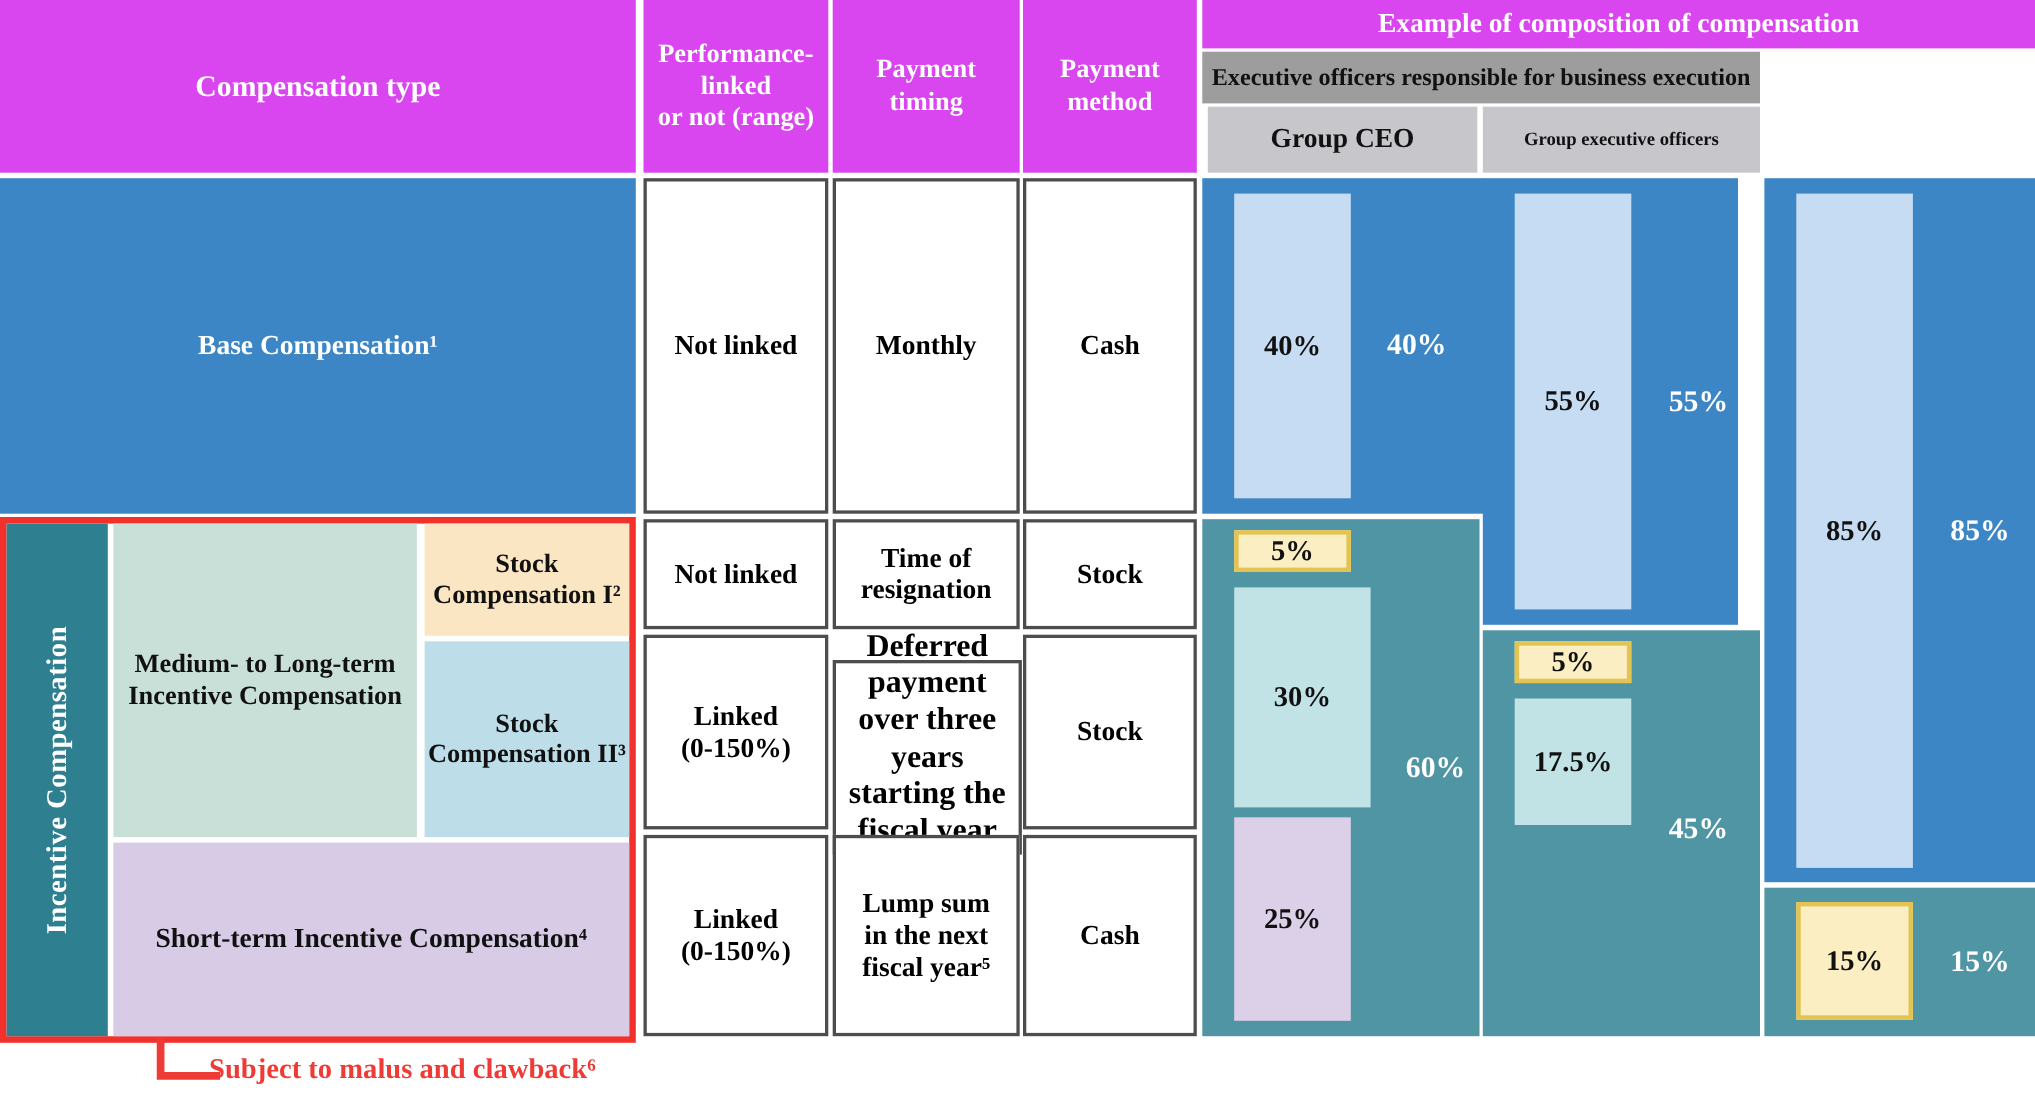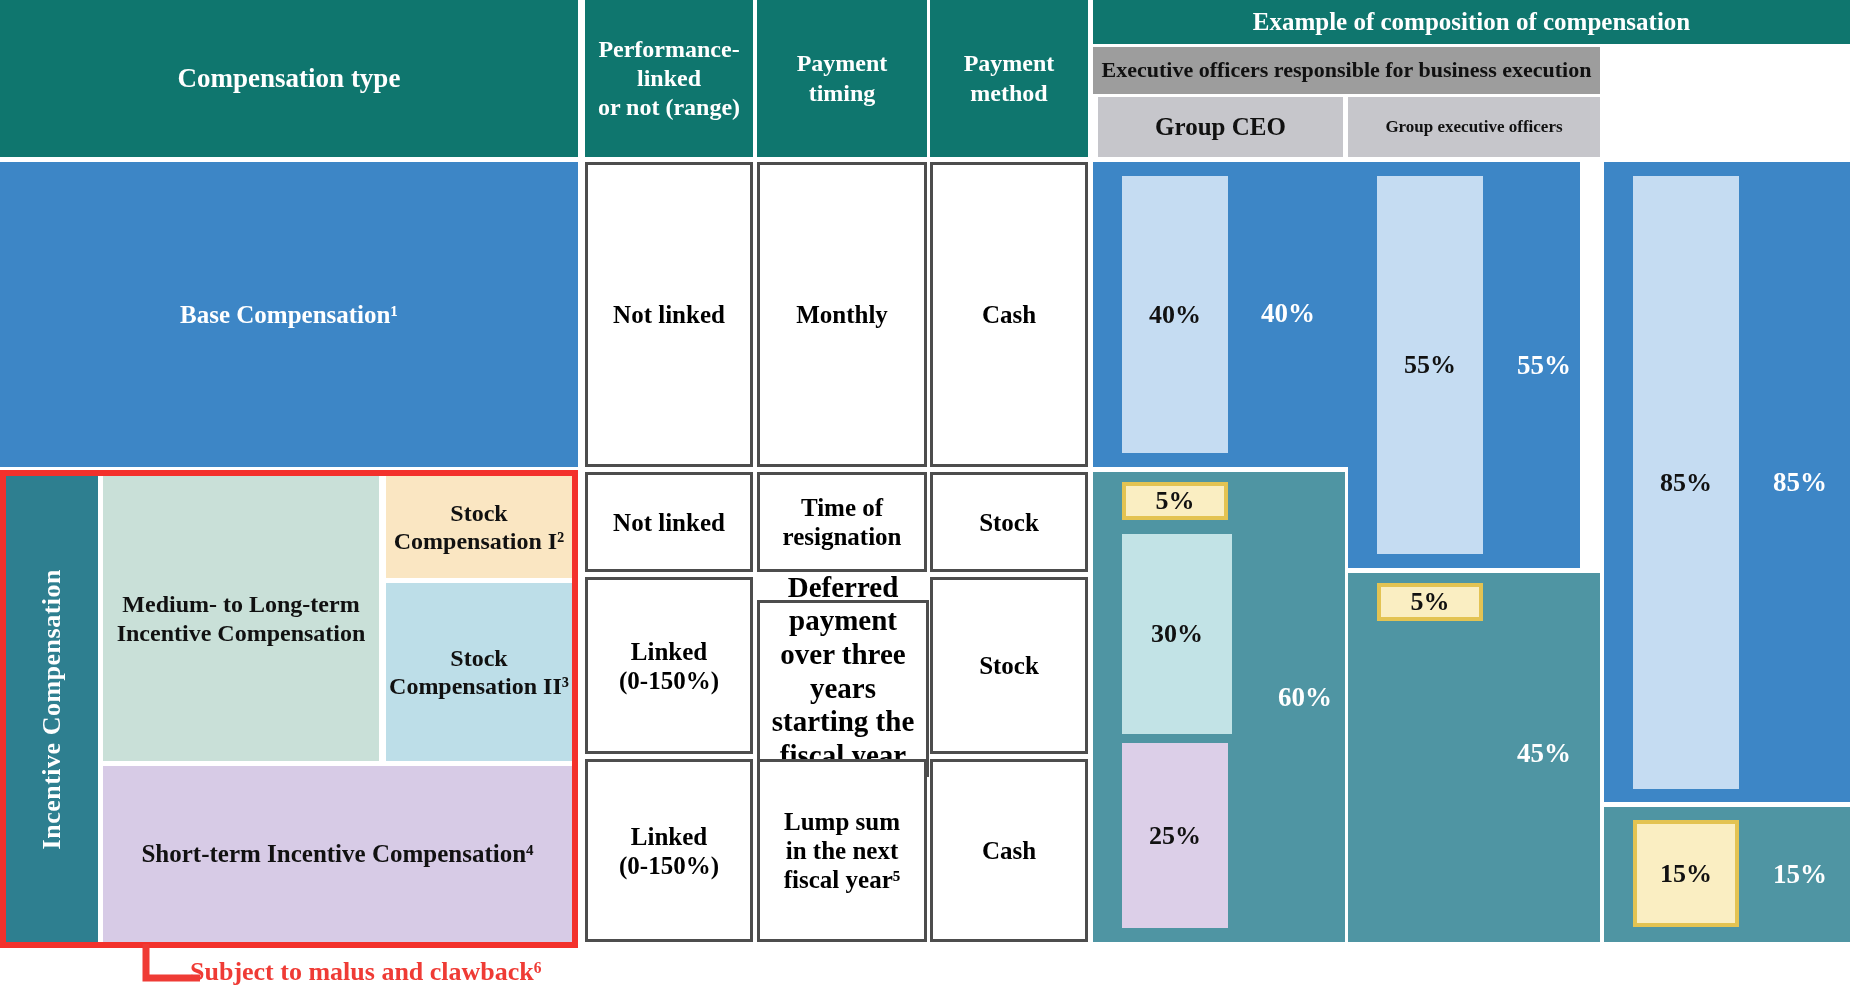--- a/index.html
+++ b/index.html
@@ -7,21 +7,21 @@
     width: 1850px; height: 996px;
     background: #ffffff;
     font-family: "Liberation Serif", "DejaVu Serif", serif;
     overflow: hidden;
   }
   #root { position: relative; width: 1850px; height: 996px; }
 
   .abs { position: absolute; }
 
   .hdr-dark {
-    background: #0f766e; color: #ffffff;
+    background: #d946ef; color: #ffffff;
     display: flex; align-items: center; justify-content: center;
     text-align: right; font-weight: bold; line-height: 1.22;
   }
   .hdr-mid {
     background: #9d9d9d; color: #111111;
     display: flex; align-items: center; justify-content: center;
     text-align: center; font-weight: bold; line-height: 1.2;
   }
   .hdr-light {
     background: #c6c6cb; color: #111111;
@@ -219,21 +219,21 @@
     </div>
     <div class="outside-label" style="left:150px;top:126px;width:90px;height:50px;font-size:27px;">
       <span>40%</span>
     </div>
   </div>
 
   <div class="abs panel-inc" style="left:1093px;top:472px;width:252px;height:470px;">
     <div class="bar bar-stk1" style="left:29px;top:10px;width:106px;height:38px;font-size:26px;">
       <span>5%</span>
     </div>
-    <div class="bar bar-stk2" style="left:29px;top:62px;width:110px;height:200px;font-size:26px;">
+    <div class="bar bar-stk2" style="left:29px;top:62px;width:124px;height:200px;font-size:26px;">
       <span>30%</span>
     </div>
     <div class="bar bar-short" style="left:29px;top:271px;width:106px;height:185px;font-size:26px;">
       <span>25%</span>
     </div>
     <div class="outside-label" style="left:164px;top:200px;width:96px;height:50px;font-size:27px;">
       <span>60%</span>
     </div>
   </div>
 
@@ -243,20 +243,23 @@
     </div>
     <div class="outside-label" style="left:148px;top:178px;width:96px;height:50px;font-size:27px;">
       <span>55%</span>
     </div>
   </div>
 
   <div class="abs panel-inc" style="left:1348px;top:573px;width:252px;height:369px;">
     <div class="bar bar-stk1" style="left:29px;top:10px;width:106px;height:38px;font-size:26px;">
       <span>5%</span>
     </div>
+    <div class="bar bar-stk2" style="left:29px;top:62px;width:106px;height:115px;font-size:26px;">
+      <span>17.5%</span>
+    </div>
     <div class="outside-label" style="left:148px;top:155px;width:96px;height:50px;font-size:27px;">
       <span>45%</span>
     </div>
   </div>
 
   <div class="abs panel-base" style="left:1604px;top:162px;width:246px;height:640px;">
     <div class="bar bar-base-inner" style="left:29px;top:14px;width:106px;height:613px;font-size:26px;">
       <span>85%</span>
     </div>
     <div class="outside-label" style="left:148px;top:295px;width:96px;height:50px;font-size:27px;">

